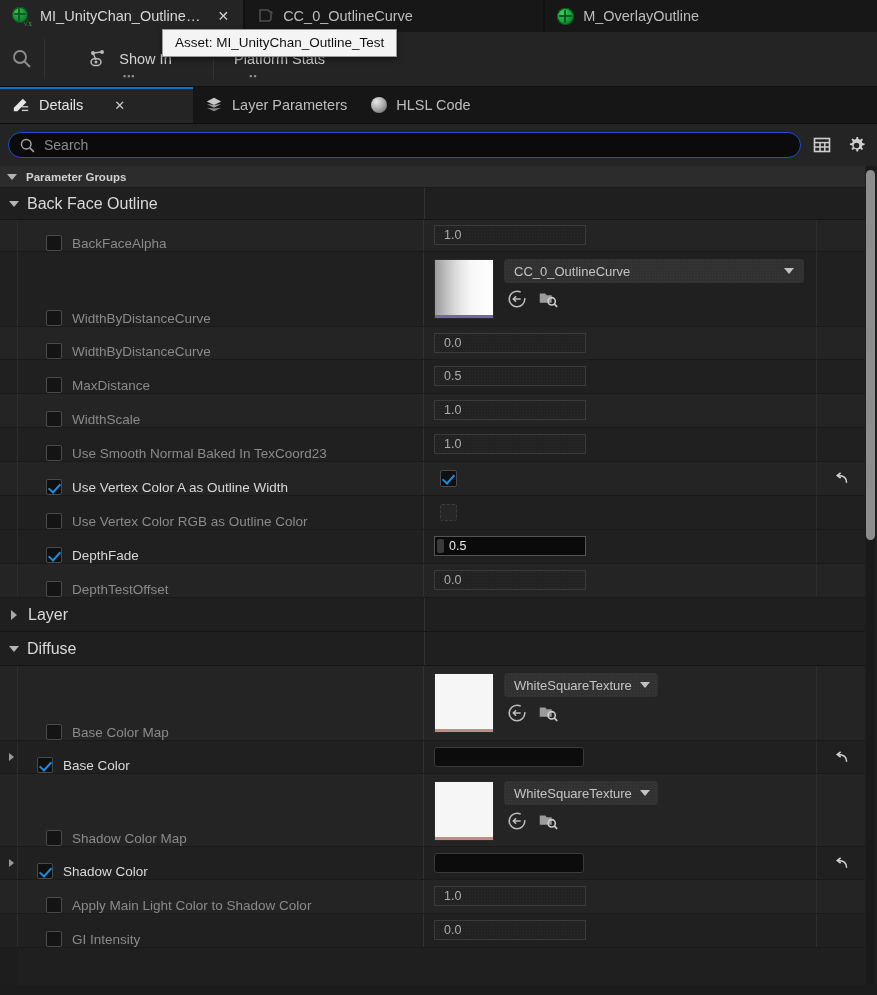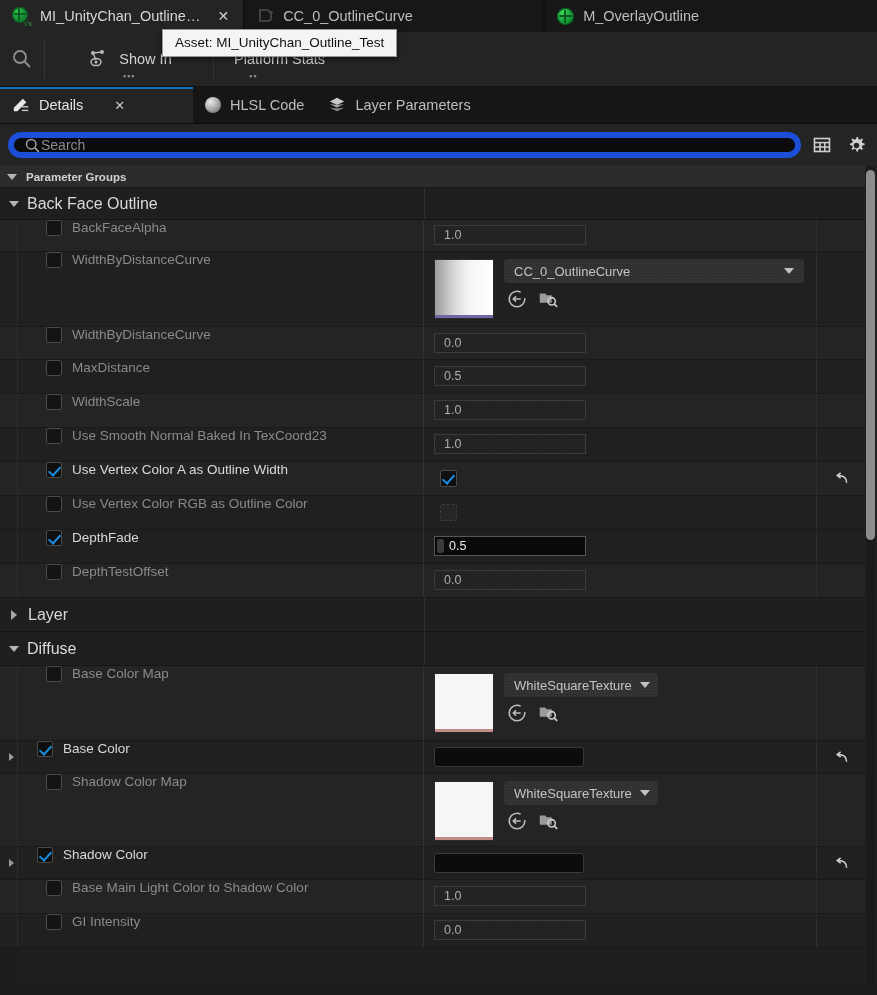--- a/index.html
+++ b/index.html
@@ -142,24 +142,25 @@
     height: 42px;
     background: #242424;
     display: flex; align-items: center;
     padding: 0 8px;
     gap: 8px;
   }
   .searchbox {
     flex: 1 1 auto;
     height: 26px;
     background: #0b0b0b;
-    border: 6px solid #1d4ed8;
+    border: 1px solid #1d4ed8;
     border-radius: 13px;
     display: flex; align-items: center;
     padding: 0 10px;
+    gap: 8px;
   }
   .searchbox input {
     flex: 1; background: transparent; border: 0; outline: none;
     color: #d8d8d8; font-size: 14px; font-family: "Liberation Sans", sans-serif;
   }
   .searchbox input::placeholder { color: #8b8b8b; }
   .sq-btn {
     width: 26px; height: 26px; display:flex; align-items:center; justify-content:center;
   }
 
@@ -214,21 +215,21 @@
     background: #242424;
     border-bottom: 1px solid #1a1a1a;
     position: relative;
   }
   .prow.alt { background: #202020; }
   .prow .indent {
     width: 18px; flex: 0 0 auto; border-right: 1px solid #2e2e2e;
   }
   .prow .namecell {
     width: 406px; flex: 0 0 auto;
-    display: flex; align-items: flex-start; gap: 10px;
+    display: flex; align-items: flex-end; gap: 10px;
     padding-left: 10px;
     border-right: 1px solid #323232;
     font-size: 13.5px;
   }
   .prow .valcell {
     flex: 1 1 auto;
     display: flex; align-items: flex-start;
     padding: 0 10px;
     border-right: 1px solid #2e2e2e;
   }
@@ -407,31 +408,31 @@
     <svg width="18" height="18" viewBox="0 0 20 20">
       <path d="M2 13 L12 3 L16 7 L6 17 L2 17 Z" fill="#e6e6e6"></path>
       <line x1="11" y1="12" x2="18" y2="12" stroke="#cfcfcf" stroke-width="1.5"></line>
       <line x1="11" y1="16" x2="18" y2="16" stroke="#cfcfcf" stroke-width="1.5"></line>
     </svg>
     <span>Details</span>
     <span class="pclose">✕</span>
   </div>
 
   <div class="ptab">
-    <span style="width:16px;height:16px;border-radius:50%;background:radial-gradient(circle at 35% 30%,#e8e8e8 0%,#a9a9a9 50%,#555 100%);display:inline-block"></span>
-    <span>HLSL Code</span>
-  </div>
-
-  <div class="ptab">
     <svg width="18" height="18" viewBox="0 0 20 20">
       <path d="M10 2 L18 6 L10 10 L2 6 Z" fill="#c9c9c9"></path>
       <path d="M10 10 L18 9 L10 13 L2 9 Z" fill="#9f9f9f"></path>
       <path d="M10 14 L18 13 L10 17 L2 13 Z" fill="#8a8a8a"></path>
     </svg>
     <span>Layer Parameters</span>
+  </div>
+
+  <div class="ptab">
+    <span style="width:16px;height:16px;border-radius:50%;background:radial-gradient(circle at 35% 30%,#e8e8e8 0%,#a9a9a9 50%,#555 100%);display:inline-block"></span>
+    <span>HLSL Code</span>
   </div>
 </div>
 
 <div class="searchrow">
   <div class="searchbox">
     <svg width="17" height="17" viewBox="0 0 20 20">
       <circle cx="8.5" cy="8.5" r="5.6" fill="none" stroke="#a5a5a5" stroke-width="1.7"></circle>
       <line x1="12.6" y1="12.6" x2="17.5" y2="17.5" stroke="#a5a5a5" stroke-width="1.9"></line>
     </svg>
     <input value="" placeholder="Search" style="">
@@ -732,21 +733,21 @@
           <path d="M16 15 C16 9 12 6.5 6 6.5" fill="none" stroke="#d2d2d2" stroke-width="1.8"></path>
           <path d="M9 3.5 L5 6.6 L9 9.6" fill="none" stroke="#d2d2d2" stroke-width="1.8"></path>
         </svg>
       </div>
     </div>
 
     <div class="prow" style="height:34px">
       <div class="indent"></div>
       <div class="namecell" style="padding-left:28px">
         <span class="chk"></span>
-        <span class="pname">Base Main Light Color to Shadow Color</span>
+        <span class="pname">Apply Main Light Color to Shadow Color</span>
       </div>
       <div class="valcell">
         <div class="numbox" style="margin-top:6px">1.0</div>
       </div>
       <div class="resetcell"></div>
     </div>
 
     <div class="prow alt" style="height:34px">
       <div class="indent"></div>
       <div class="namecell" style="padding-left:28px">

